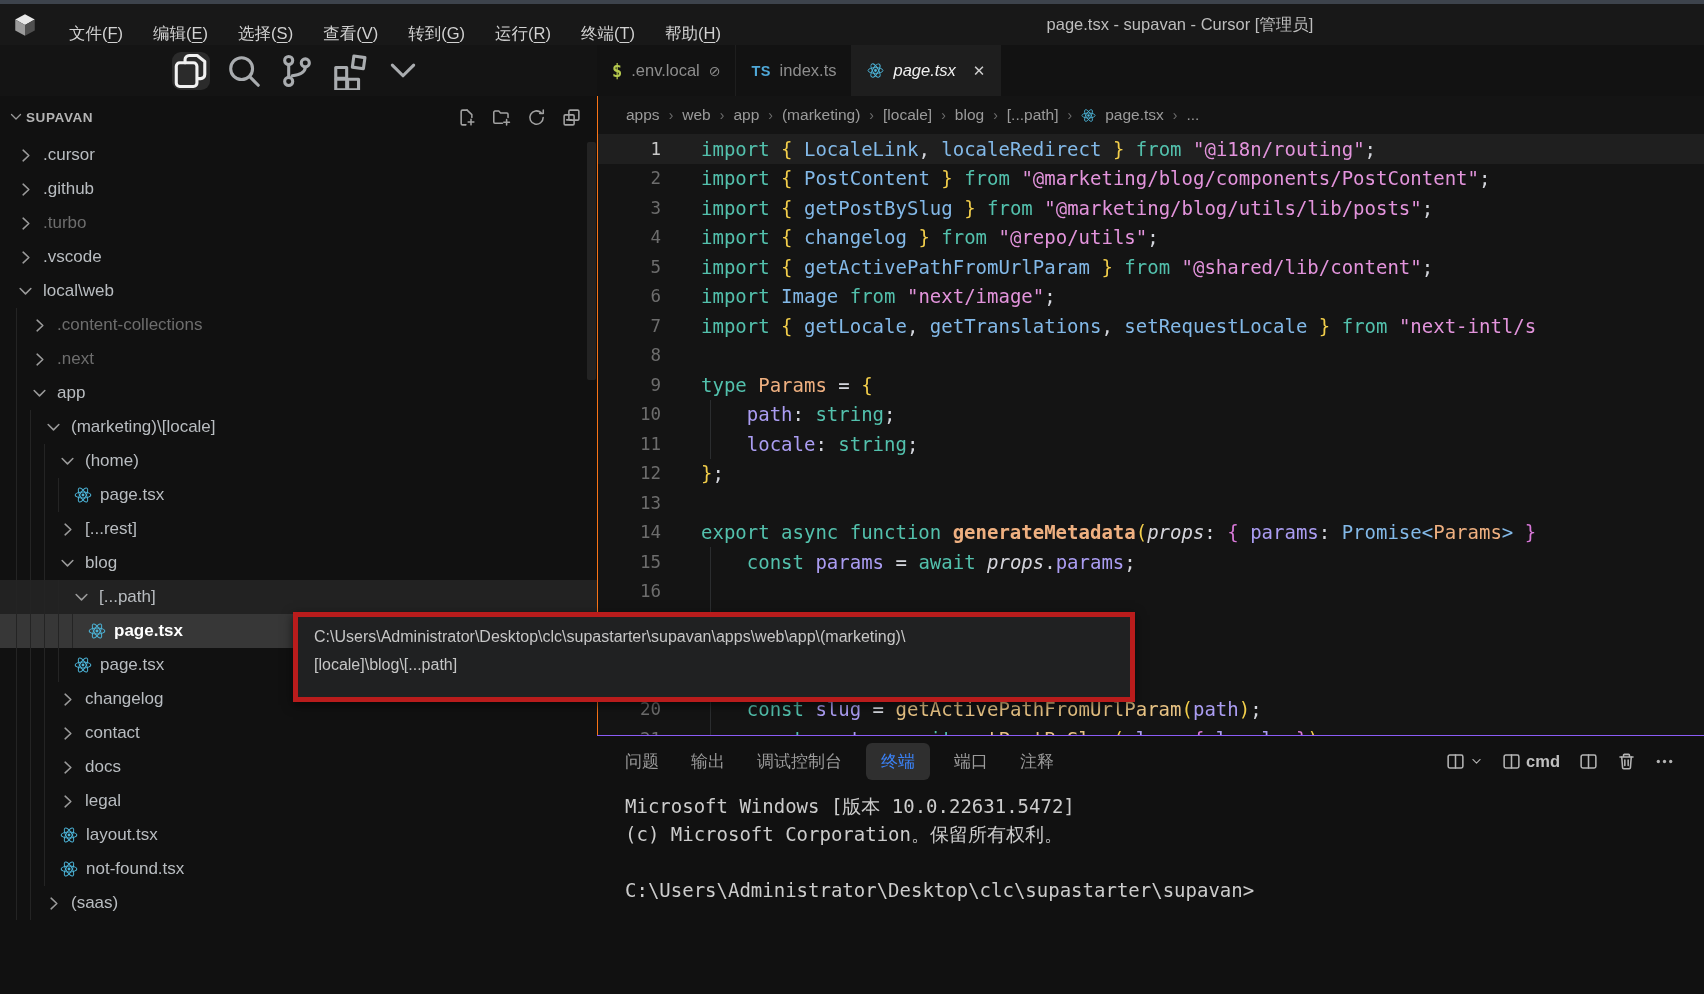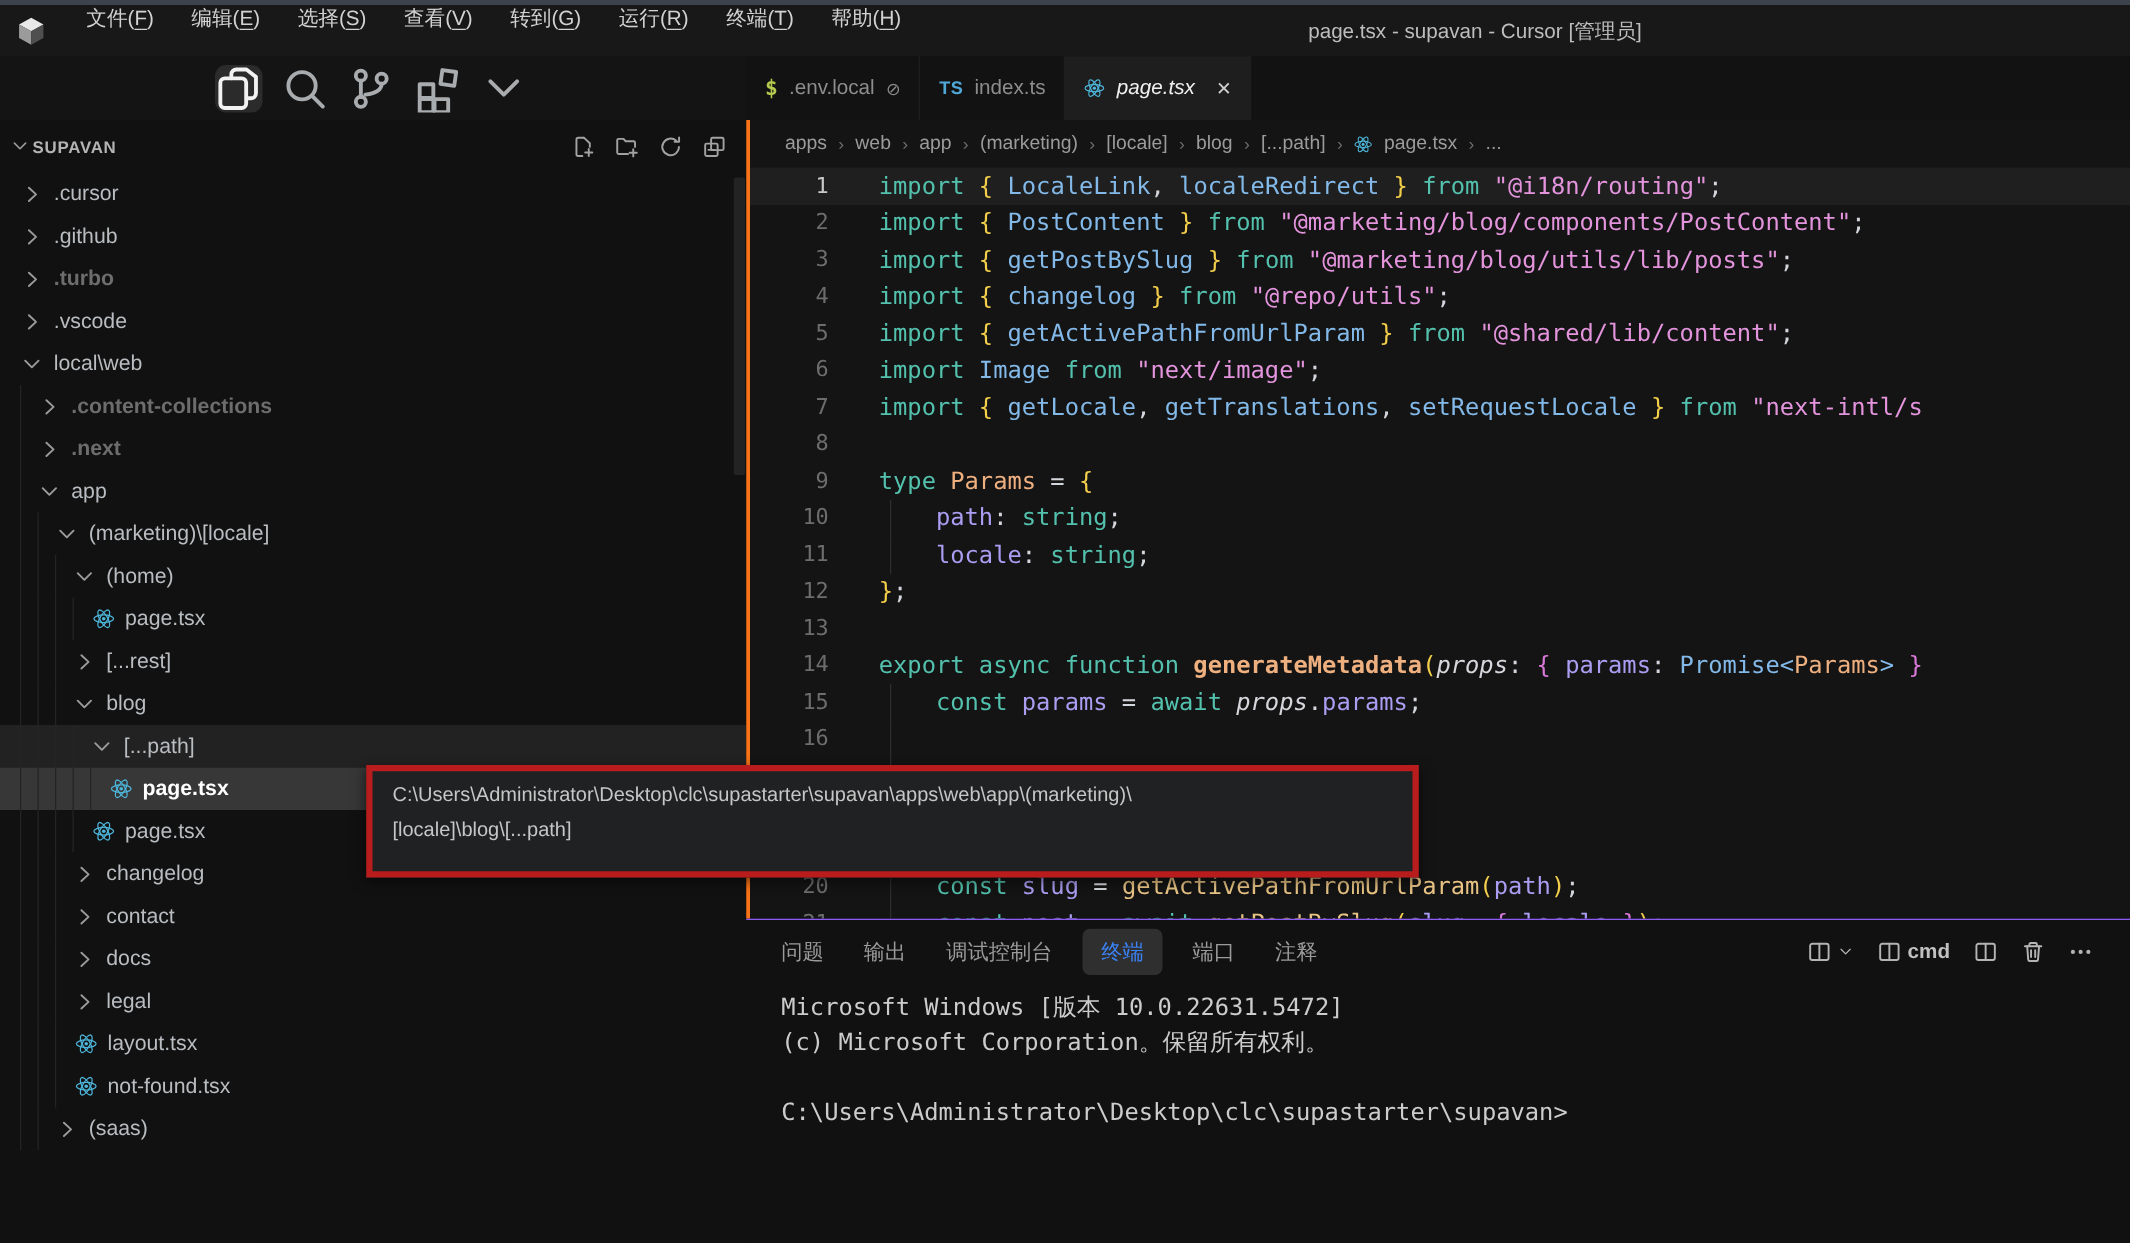--- a/index.html
+++ b/index.html
@@ -6,21 +6,21 @@
   body{
     width:1704px;height:994px;overflow:hidden;position:relative;
     background:#141414;color:#cccccc;
     font-family:"Liberation Sans",sans-serif;
     -webkit-font-smoothing:antialiased;
   }
   
   #top-strip{position:absolute;left:0;top:0;width:1704px;height:4px;background:#3d434c;}
   #titlebar{position:absolute;left:0;top:4px;width:1704px;height:41px;background:#181818;display:flex;align-items:center;}
   #app-logo{width:26px;height:26px;margin:0 16px 0 12px;flex:none;}
-  #menubar{display:flex;align-items:flex-start;height:100%;}
+  #menubar{display:flex;align-items:flex-end;height:100%;}
   .menu-item{padding:0 15px;font-size:16.5px;color:#d2d2d2;cursor:default;white-space:nowrap;}
   .menu-key{text-decoration:underline;text-underline-offset:3px;}
   #window-title{position:absolute;left:860px;width:640px;text-align:center;font-size:16.5px;color:#bdbdbd;}
   
   #second-row{position:absolute;left:0;top:45px;width:1704px;height:51px;background:#141414;}
   #activity-bar{position:absolute;left:172px;top:0;height:51px;display:flex;align-items:center;gap:15px;}
   .act-btn{width:38px;height:38px;border-radius:9px;display:flex;align-items:center;justify-content:center;color:#a9acaf;}
   .act-btn svg{width:21px;height:21px;}
   .act-btn.active{background:#2b2b2b;color:#f2f2f2;}
   .act-btn.small svg{width:15px;height:15px;}
@@ -35,32 +35,32 @@
   .react-ic{color:#4db5d9;}
   
   #sidebar{position:absolute;left:0;top:96px;width:597px;bottom:0;background:#111111;overflow:hidden;}
   #explorer-header{height:42px;display:flex;align-items:center;padding:0 10px 0 6px;color:#aeaeae;}
   #explorer-header .chev{width:16px;height:16px;color:#9a9a9a;margin:0 2px;}
   #explorer-title{font-size:13.5px;font-weight:bold;letter-spacing:.6px;color:#b4b4b4;}
   #explorer-actions{margin-left:auto;display:flex;align-items:center;gap:16px;color:#a2a2a2;padding-right:6px;}
   #explorer-actions svg{width:19px;height:19px;}
   #tree{position:relative;}
   .tree-row{position:relative;height:34px;display:flex;align-items:center;font-size:17px;color:#b9bdc1;white-space:nowrap;}
-  .tree-row.dim .tree-label{color:#6d6d6d;font-weight:bold;}
+  .tree-row.dim .tree-label{color:#6d6d6d;}
   .tree-row.hover{background:#222222;}
   .tree-row.selected{background:#373737;}
   .tree-row.selected .tree-label{color:#ffffff;font-weight:bold;}
   .ind{flex:none;width:13px;height:100%;border-left:1px solid #242424;}
   .ind0{flex:none;width:16px;height:100%;}
   .twisty{flex:none;width:19px;height:19px;color:#9b9b9b;display:flex;align-items:center;justify-content:center;}
   .fileic{flex:none;width:18px;height:18px;display:flex;align-items:center;justify-content:center;margin-left:2px;}
   .tree-label{margin-left:8px;}
   #sidebar-scrollbar{position:absolute;right:1px;top:46px;width:9px;height:238px;background:#3a3a3a;opacity:.45;border-radius:2px;}
   
-  #editor{position:absolute;left:597px;top:96px;right:0;height:639px;background:#141414;border-left:3px solid #f97316;overflow:hidden;}
+  #editor{position:absolute;left:597px;top:96px;right:0;height:639px;background:#141414;border-left:1px solid #f97316;overflow:hidden;}
   #breadcrumb{height:38px;display:flex;align-items:center;padding-left:28px;font-size:15.5px;color:#9b9b9b;gap:9px;}
   #breadcrumb .bc-sep{color:#6d6d6d;font-size:14px;}
   #breadcrumb .bc-react{width:15px;height:15px;color:#4db5d9;}
   #code{position:absolute;left:0;top:38px;right:0;bottom:0;font-family:"DejaVu Sans Mono",monospace;font-size:19px;}
   .cline{position:relative;height:29.5px;display:flex;align-items:center;white-space:pre;}
   .cline .gut{flex:none;width:63px;text-align:right;color:#6d6d6d;font-size:17.5px;font-family:"DejaVu Sans Mono",monospace;}
   .cline .gap{flex:none;width:40px;}
   .cline.current{background:#1f1f1f;}
   .cline.current .gut{color:#c9c9c9;}
   .cline.guide::before{content:"";position:absolute;left:112px;top:0;bottom:0;width:1px;background:#2b2d2f;}

